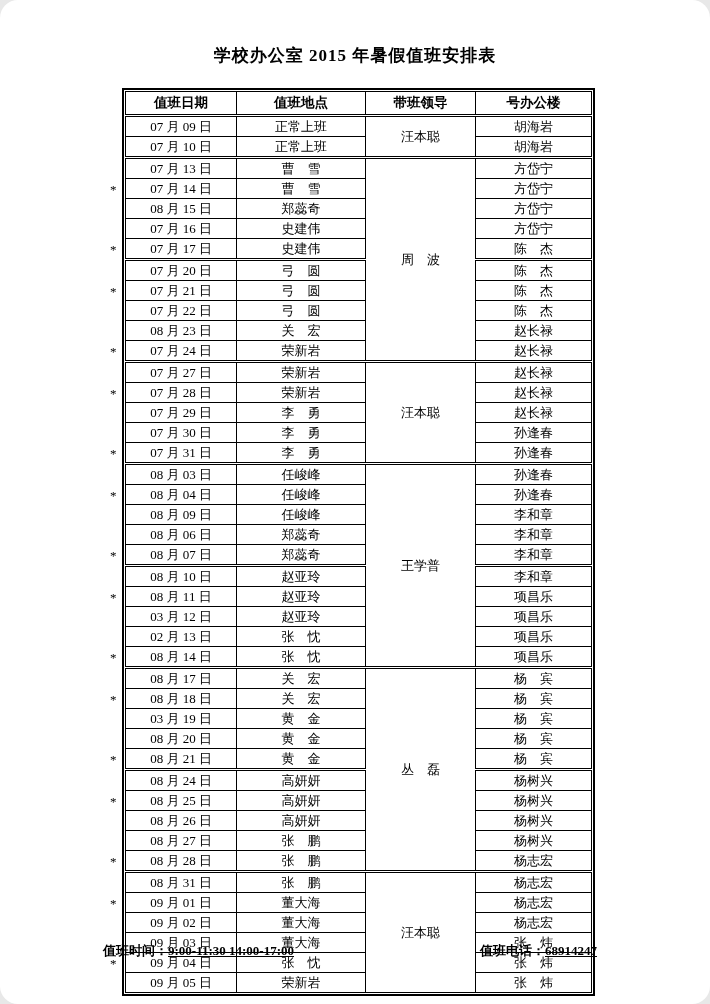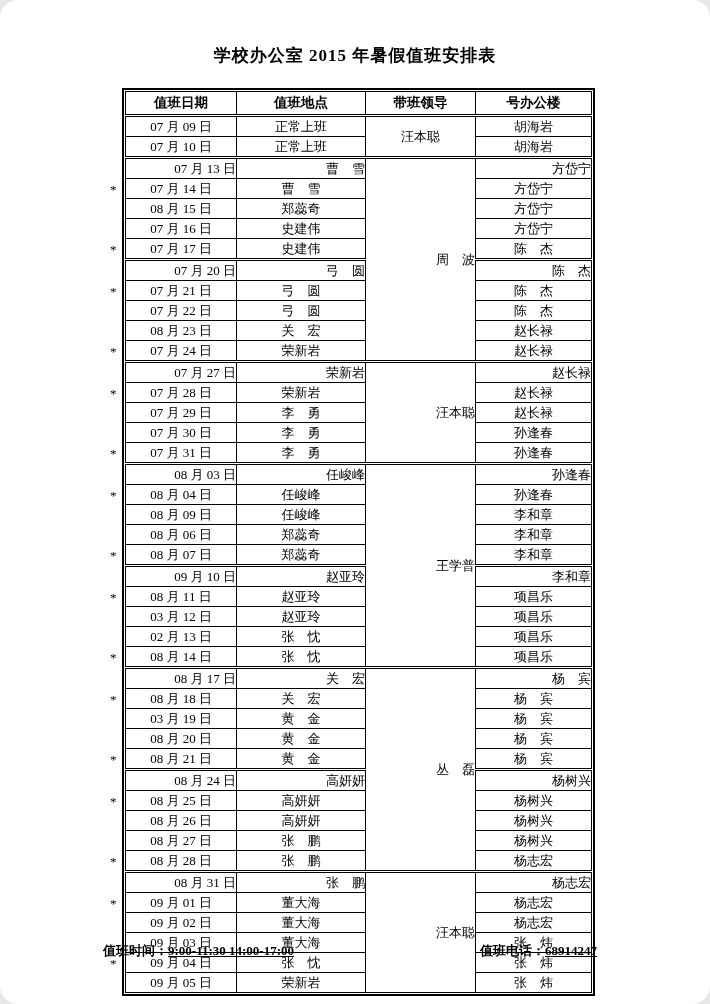--- a/index.html
+++ b/index.html
@@ -46,21 +46,21 @@
     white-space:nowrap;
   }
   table.duty td {
     height:19px;
     font-size:13px;
     text-align:center; vertical-align:middle;
     border:1px solid #000;
     padding:0;
     white-space:nowrap;
   }
-  table.duty tr.week-start td { border-top:3px double #000;text-align:right; }
+  table.duty tr.week-start td { border-top:3px double #000; }
   td.col-date { position:relative; }
   .star {
     position:absolute;
     left:-16px; top:50%;
     transform:translateY(-50%);
     font-size:13px;
     line-height:1;
   }
   .doc-footer {
     position:absolute;
@@ -205,21 +205,21 @@
             <td class="col-date">08 月 06 日</td>
             <td class="col-person">郑蕊奇</td>
             <td class="col-school">李和章</td>
           </tr>
           <tr>
             <td class="col-date">08 月 07 日<span class="star">*</span></td>
             <td class="col-person">郑蕊奇</td>
             <td class="col-school">李和章</td>
           </tr>
           <tr class="week-start">
-            <td class="col-date">09 月 10 日</td>
+            <td class="col-date">08 月 10 日</td>
             <td class="col-person">赵亚玲</td>
             <td class="col-school">李和章</td>
           </tr>
           <tr>
             <td class="col-date">08 月 11 日<span class="star">*</span></td>
             <td class="col-person">赵亚玲</td>
             <td class="col-school">项昌乐</td>
           </tr>
           <tr>
             <td class="col-date">03 月 12 日</td>

